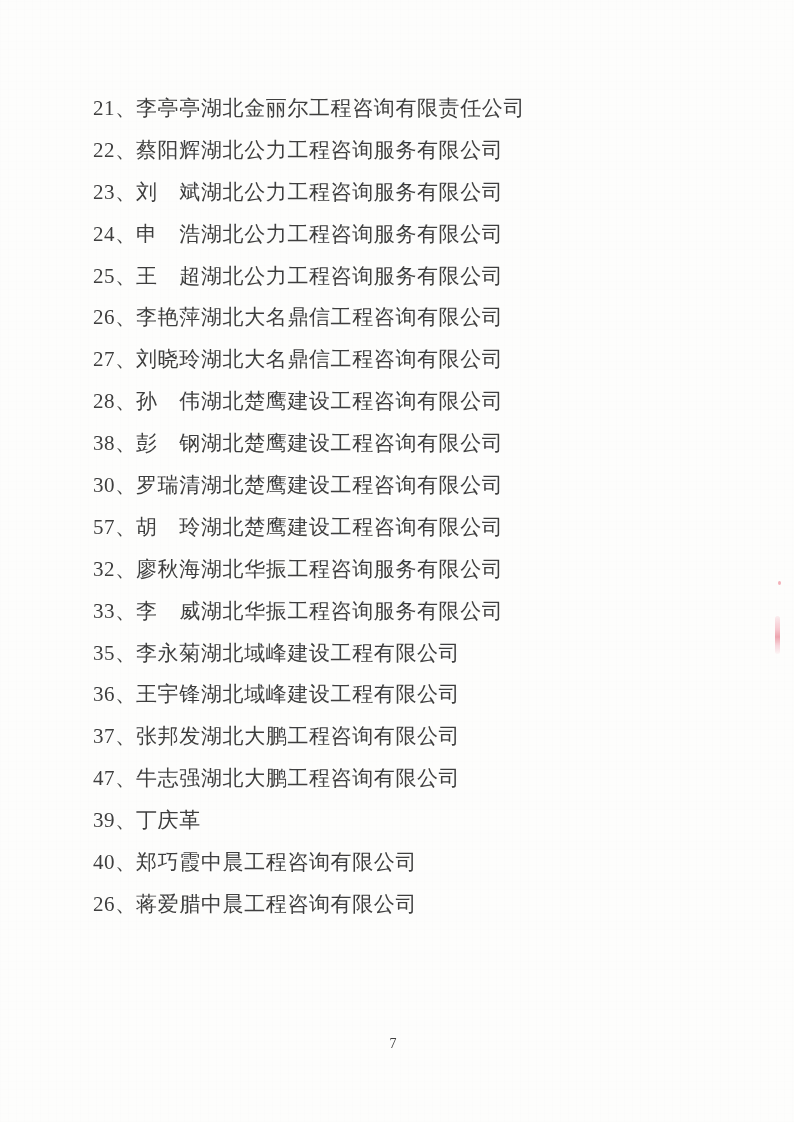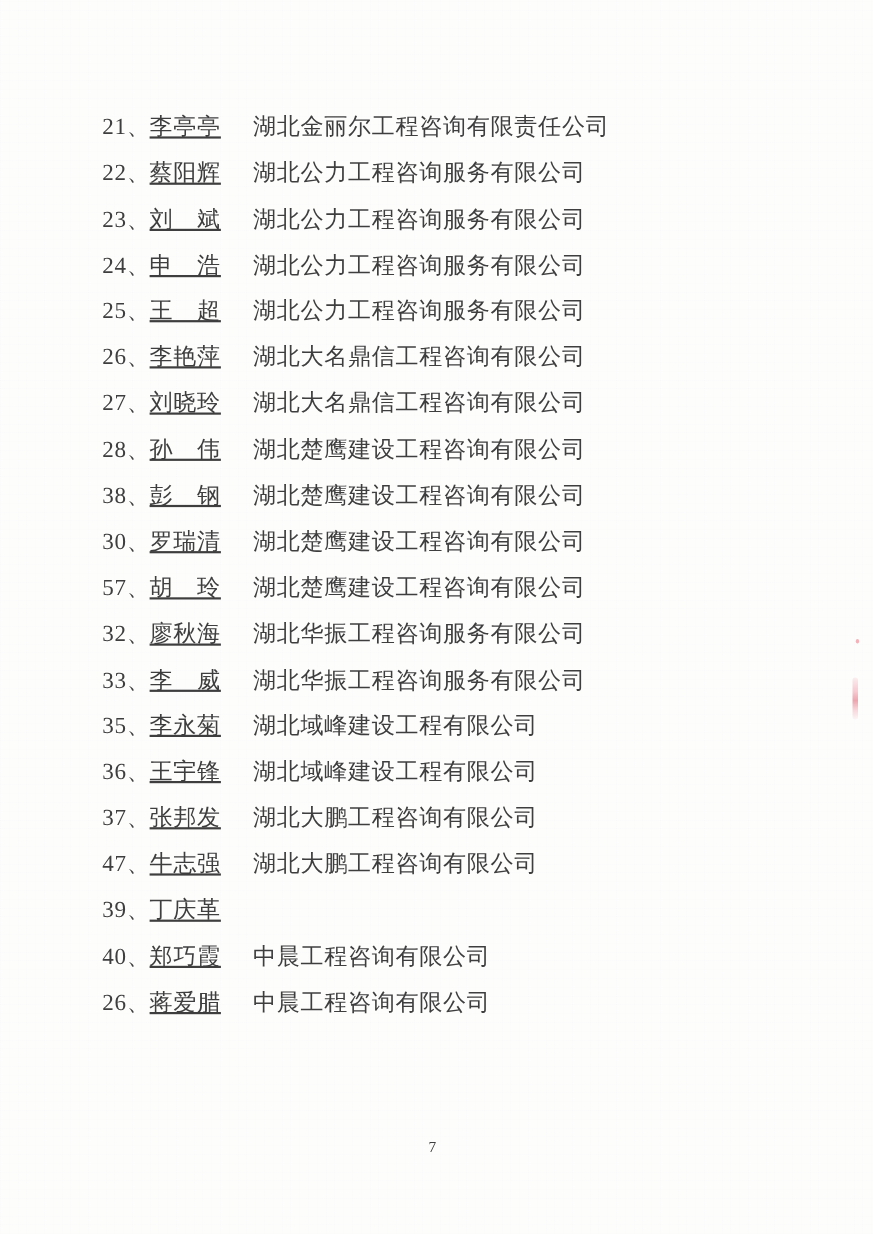--- a/index.html
+++ b/index.html
@@ -22,38 +22,36 @@
       repeating-linear-gradient(0deg, rgba(150,150,170,0.012) 0 1px, transparent 1px 8px),
       var(--background, #fdfdfc);
   }
   .member-list {
     position: absolute;
     left: 93px;
     top: 87px;
   }
   .row {
     display: flex;
-    align-items: flex-end;
+    align-items: center;
     height: 41.9px;
     font-size: 21px;
     letter-spacing: 0.6px;
     color: var(--text, #3e3e3e);
     white-space: nowrap;
   }
   .no {
     flex: 0 0 auto;
     width: 43px;
   }
   .name {
     flex: 0 0 auto;
     width: 65px;
-    text-decoration: underline;
   }
   .company {
-    margin-left: 29px;
     font-family: Liberation Serif, serif;
   }
   .page-number {
     position: absolute;
     top: 1036px;
     left: 0;
     width: 786px; 
     text-align: center;
     font-size: 14px;
     color: var(--text, #3a3a3a);

